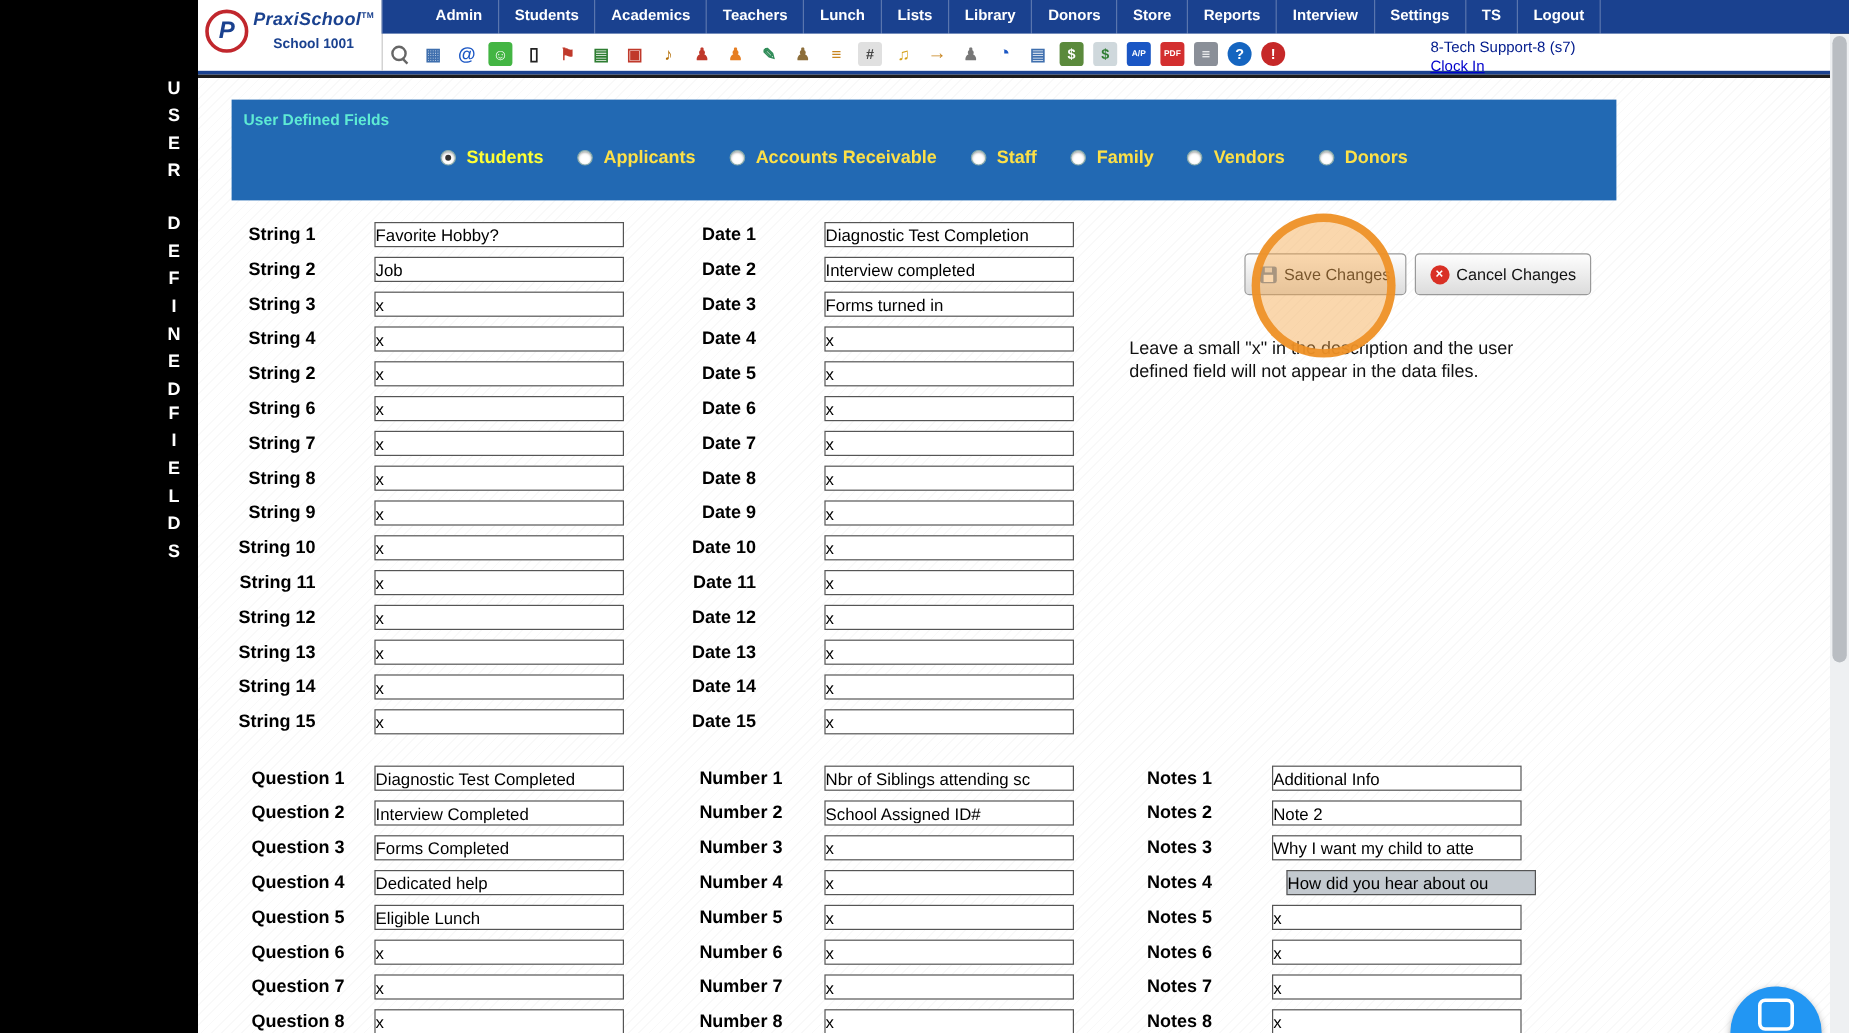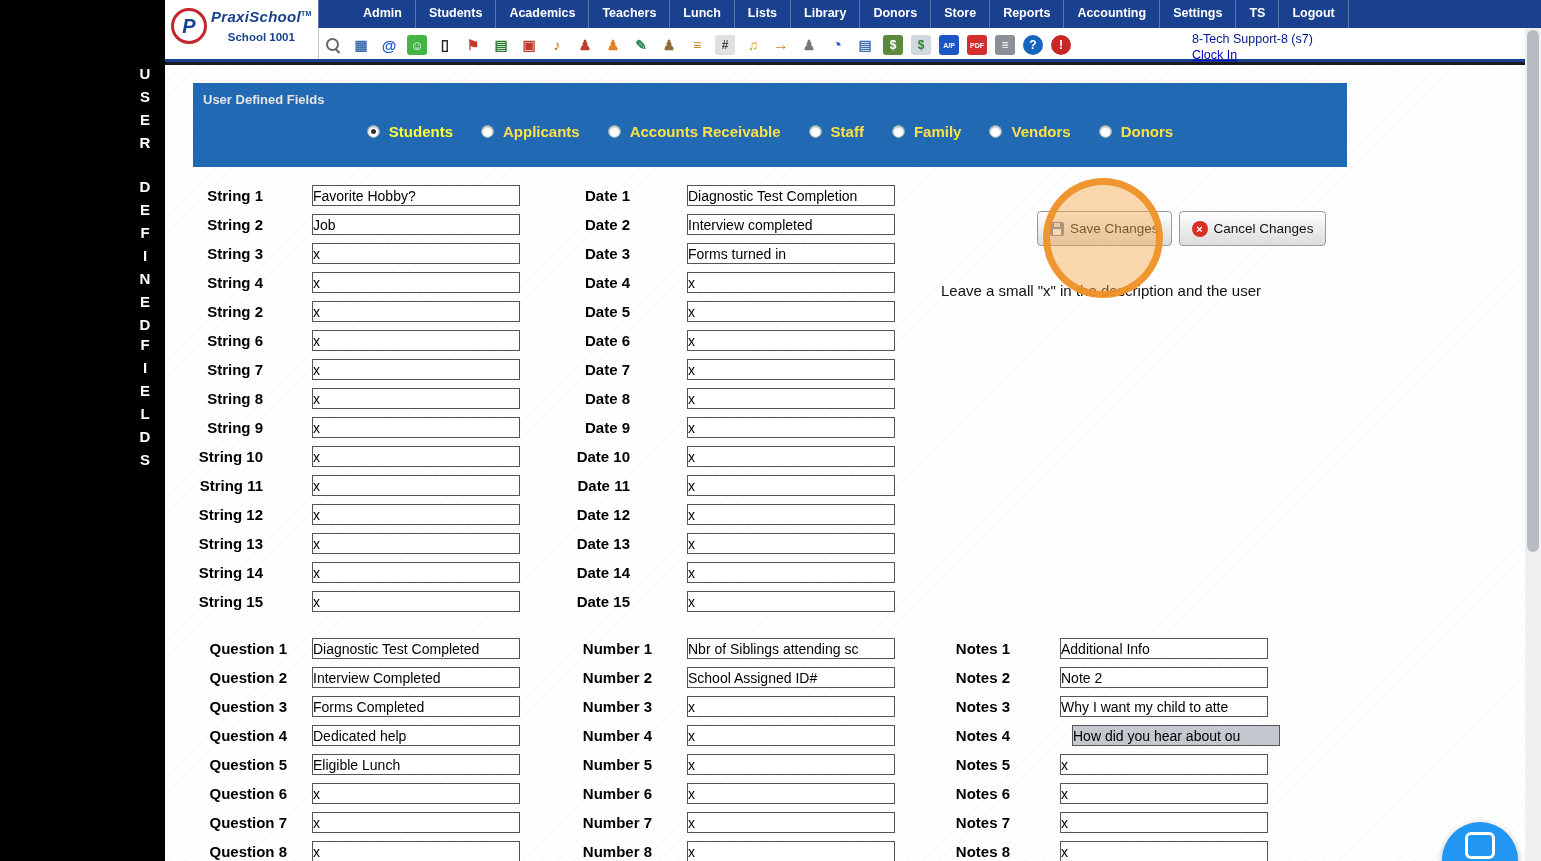--- a/index.html
+++ b/index.html
@@ -45,21 +45,21 @@
              display:flex; z-index:3; }
   .nav-item { padding:0 13px; line-height:27px; color:#fff; font-weight:bold; font-size:12.5px;
               border-right:1px solid rgba(255,255,255,0.28); cursor:pointer; white-space:nowrap; }
   .nav-item:first-child { border-left:1px solid rgba(255,255,255,0.28);padding-left:44px; }
 
   
   .page { position:absolute; left:165px; top:65px; width:1360px; height:796px; background:#fff; z-index:1;
           background-image:repeating-linear-gradient(135deg, rgba(0,0,0,0.025) 0 1px, transparent 1px 6px); }
 
   .panel-header { position:absolute; left:28px; top:18px; width:1154px; height:84px; background:#2269b3; }
-  .panel-title { color:#e5e5e5; font-weight:bold; font-size:13px; padding:9px 0 0 10px; }
+  .panel-title { color:#5eead4; font-weight:bold; font-size:13px; padding:9px 0 0 10px; }
   .tabs { position:absolute; left:0; right:0; top:40px; display:flex; justify-content:center; gap:28px;
           align-items:center; }
   .tab { display:flex; align-items:center; gap:9px; cursor:pointer; }
   .radio { width:13px; height:13px; border-radius:50%; background:#fff; border:1px solid #8aa;
            box-shadow:inset 0 1px 2px rgba(0,0,0,0.35); position:relative; flex:none; }
   .radio.on::after { content:""; position:absolute; left:3px; top:3px; width:5px; height:5px;
                      border-radius:50%; background:#333; }
   .tab .lbl { color:#fde047; font-weight:bold; font-size:15px; }
   .tab.selected .lbl { color:#ffff33; }
 
@@ -182,21 +182,21 @@
       <div class="nav-item">Admin</div>
       <div class="nav-item">Students</div>
       <div class="nav-item">Academics</div>
       <div class="nav-item">Teachers</div>
       <div class="nav-item">Lunch</div>
       <div class="nav-item">Lists</div>
       <div class="nav-item">Library</div>
       <div class="nav-item">Donors</div>
       <div class="nav-item">Store</div>
       <div class="nav-item">Reports</div>
-      <div class="nav-item">Accounting</div>
+      <div class="nav-item">Interview</div>
       <div class="nav-item">Settings</div>
       <div class="nav-item">TS</div>
       <div class="nav-item">Logout</div>
     </div>
 
   <div class="page">
 
     <div class="panel-header">
       <div class="panel-title">User Defined Fields</div>
       <div class="tabs">
@@ -363,20 +363,21 @@
           <span>Save Changes</span>
         </button>
         <button class="btn">
           <span class="x-icon">×</span>
           <span>Cancel Changes</span>
         </button>
       </div>
 
       <div class="hint">
         <div>Leave a small "x" in the description and the user</div>
+        <div>defined field will not appear in the data files.</div>
       </div>
     </div>
 
     <div class="section section2">
       <div class="fcol col-questions">
           <div class="frow">
             <div class="flabel">Question 1</div>
             <input class="finput" value="Diagnostic Test Completed" style="">
           </div>
           <div class="frow">

